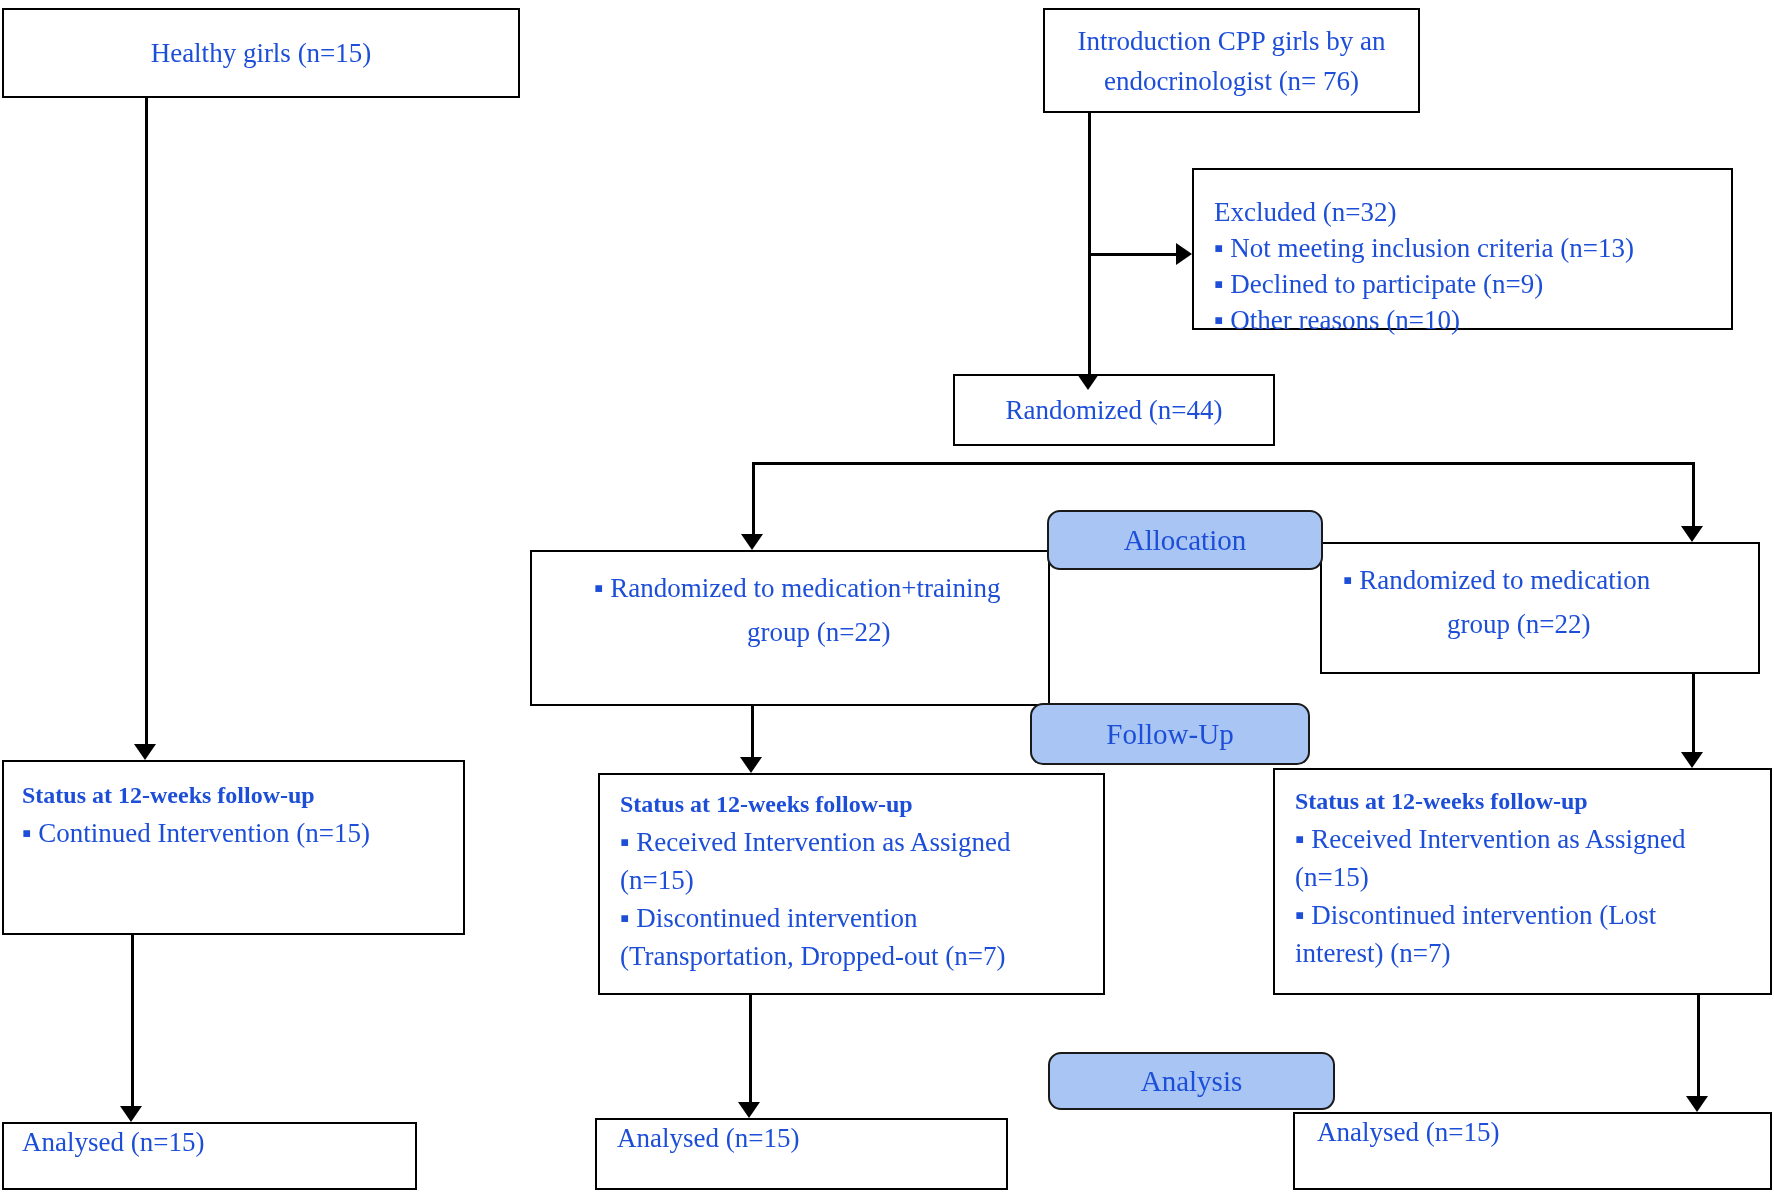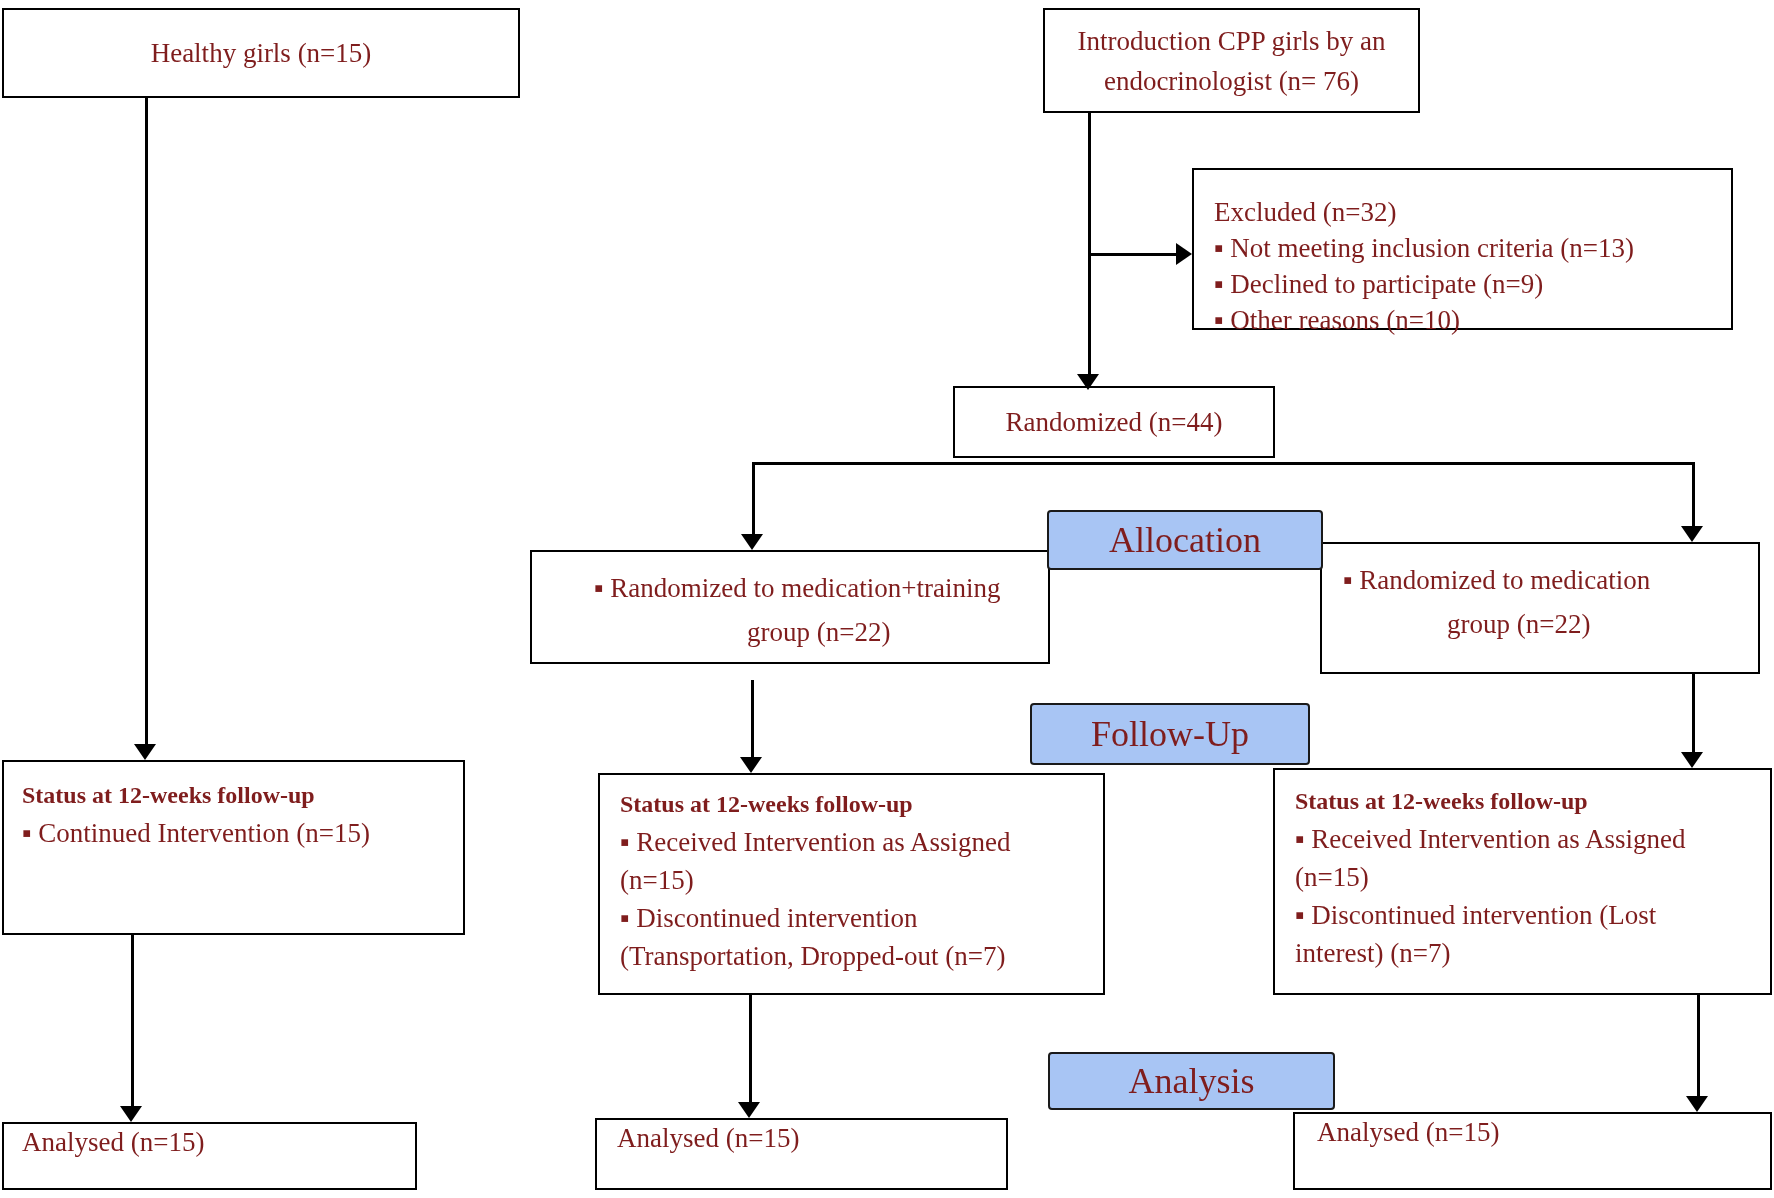--- a/index.html
+++ b/index.html
@@ -1,29 +1,29 @@
 <!DOCTYPE html>
 <html><head>
 <meta charset="utf-8">
 <style>
   html,body{margin:0;padding:0;background:#ffffff;}
   .canvas{
     position:relative;width:1774px;height:1198px;background:#ffffff;
-    font-family:"Liberation Serif","DejaVu Serif",serif;color:#7f1d1d;
+    font-family:"Liberation Serif","DejaVu Serif",serif;color:#1d4ed8;
     overflow:hidden;
   }
   .box{
     position:absolute;background:#ffffff;border:2.5px solid #000;
     box-sizing:border-box;font-size:27px;line-height:36px;z-index:2;
   }
   .center-box{display:flex;align-items:center;justify-content:center;text-align:center;}
   .pill{
-    position:absolute;background:#a8c5f4;border:2.5px solid #1a1a1a;border-radius:4px;
+    position:absolute;background:#a8c5f4;border:2.5px solid #1a1a1a;border-radius:13px;
     box-sizing:border-box;display:flex;align-items:center;justify-content:center;
-    font-size:36px;z-index:5;
+    font-size:29px;z-index:5;
   }
   .vline{position:absolute;width:3px;background:#000;z-index:1;}
   .hline{position:absolute;height:3px;background:#000;z-index:1;}
   .arrow-down{
     position:absolute;width:0;height:0;z-index:3;
     border-left:11px solid transparent;border-right:11px solid transparent;
     border-top:16px solid #000;
   }
   .arrow-right{
     position:absolute;width:0;height:0;z-index:3;
@@ -86,25 +86,25 @@
     </div>
   </div>
 
   <div class="box pad-list" style="left:1192px;top:168px;width:541px;height:162px;">
     <div>Excluded (n=32)</div>
     <div>▪ Not meeting inclusion criteria (n=13)</div>
     <div>▪ Declined to participate (n=9)</div>
     <div>▪ Other reasons (n=10)</div>
   </div>
 
-  <div class="box center-box" style="left:953px;top:386px;width:322px;height:72px;">
+  <div class="box center-box" style="left:953px;top:374px;width:322px;height:72px;">
     <span>Randomized (n=44)</span>
   </div>
 
-  <div class="box two-line" style="left:530px;top:550px;width:520px;height:114px;">
+  <div class="box two-line" style="left:530px;top:550px;width:520px;height:156px;">
     <div class="line-block" style="padding-left:62px;">▪ Randomized to medication+training</div>
     <div class="line-block" style="padding-left:215px;">group (n=22)</div>
   </div>
 
   <div class="box two-line" style="left:1320px;top:542px;width:440px;height:132px;">
     <div class="line-block" style="padding-left:21px;">▪ Randomized to medication</div>
     <div class="line-block" style="padding-left:125px;">group (n=22)</div>
   </div>
 
   <div class="box" style="left:2px;top:760px;width:463px;height:175px;padding:14px 18px;line-height:38px;">

